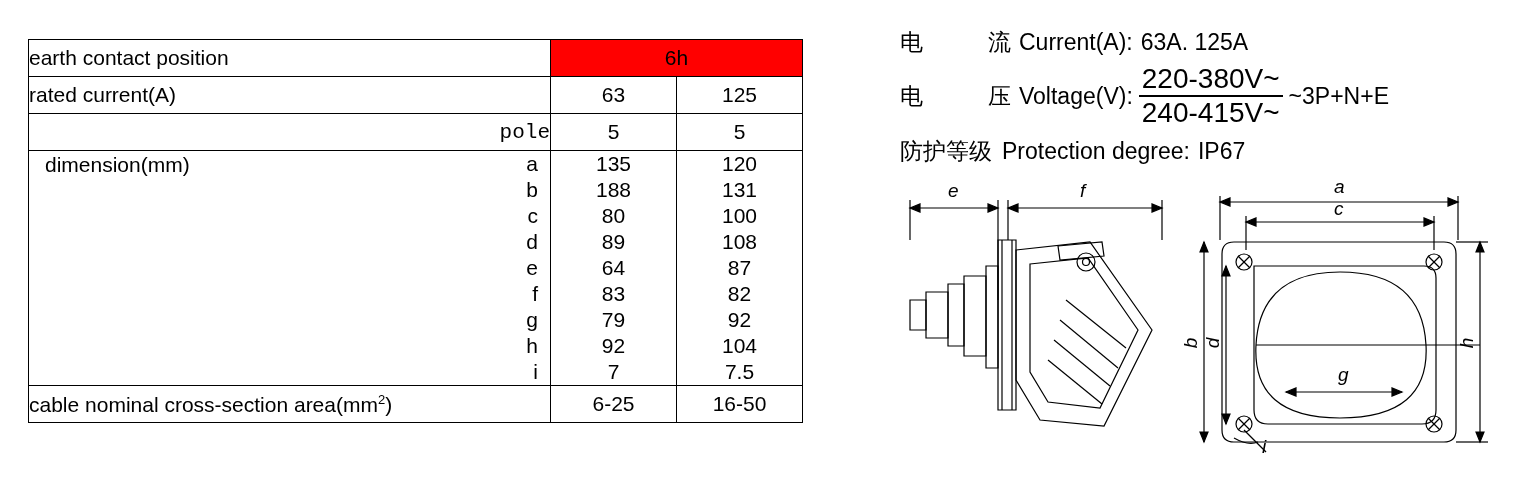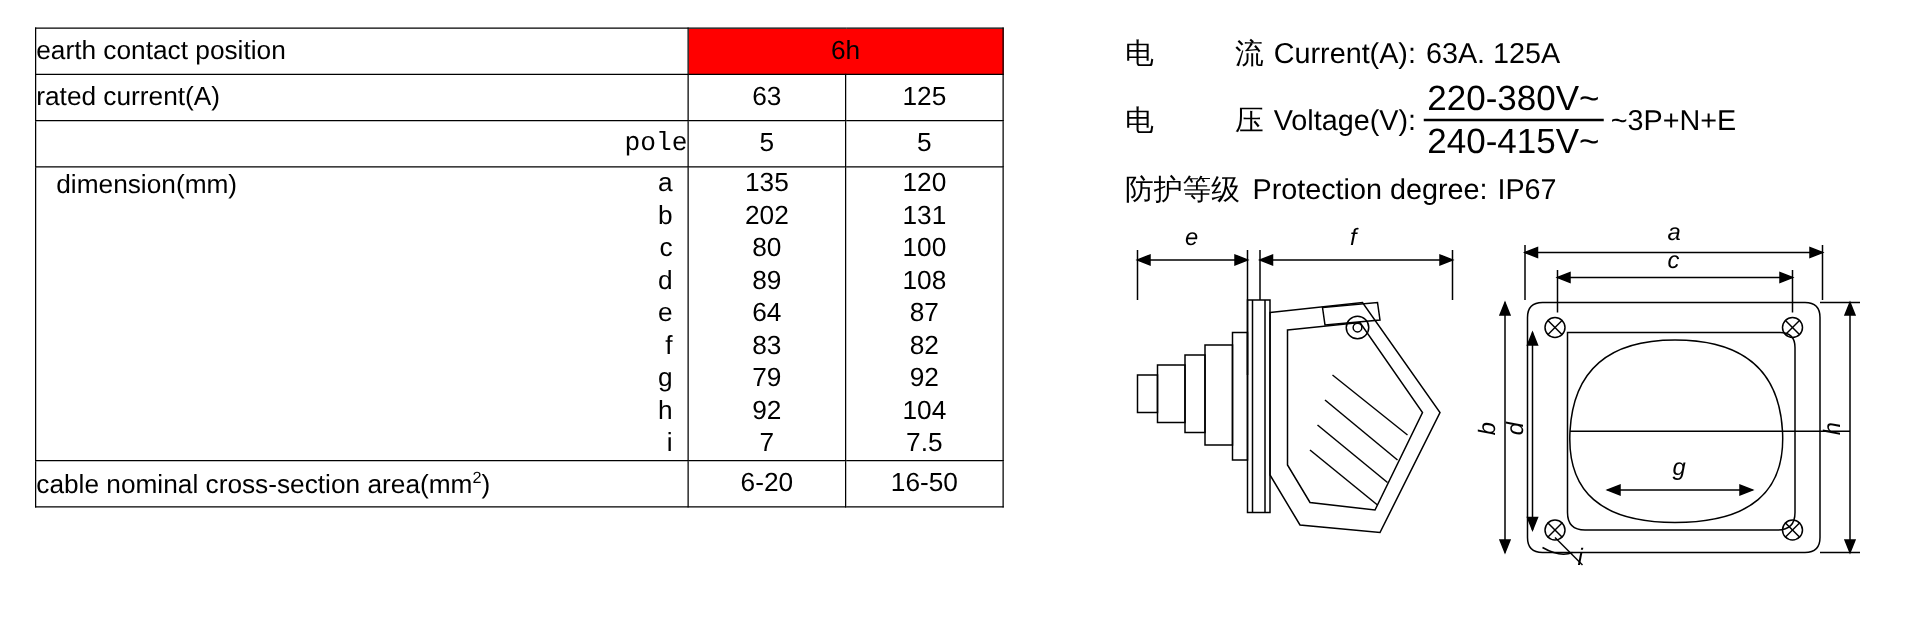--- a/index.html
+++ b/index.html
@@ -17,21 +17,21 @@
   #page {
     position: relative;
     width: 1527px;
     height: 500px;
   }
 
   
   #spec-table {
     position: absolute;
     left: 28px;
-    top: 22px;
+    top: 39px;
     width: 775px;
     border-collapse: collapse;
     font-size: 21px;
   }
   #spec-table td {
     border: 1px solid #000;
     padding: 0;
     vertical-align: middle;
   }
   .tbl-label {
@@ -170,21 +170,21 @@
               <span class="lcell">e</span>
               <span class="lcell">f</span>
               <span class="lcell">g</span>
               <span class="lcell">h</span>
               <span class="lcell">i</span>
             </span>
           </div>
         </td>
         <td class="dim-values tbl-num pad-top-2">
           <span class="vcell">135</span>
-          <span class="vcell">202</span>
+          <span class="vcell">188</span>
           <span class="vcell">80</span>
           <span class="vcell">89</span>
           <span class="vcell">64</span>
           <span class="vcell">83</span>
           <span class="vcell">79</span>
           <span class="vcell">92</span>
           <span class="vcell">7</span>
         </td>
         <td class="dim-values tbl-num pad-top-2">
           <span class="vcell">120</span>
@@ -195,21 +195,21 @@
           <span class="vcell">82</span>
           <span class="vcell">92</span>
           <span class="vcell">104</span>
           <span class="vcell">7.5</span>
         </td>
       </tr>
       <tr>
         <td class="tbl-label">
           <span>cable nominal cross-section area(mm</span><sup>2</sup><span>)</span>
         </td>
-        <td class="tbl-num">6-20</td>
+        <td class="tbl-num">6-25</td>
         <td class="tbl-num">16-50</td>
       </tr>
     </tbody>
   </table>
 
   <div id="info-block">
     <div class="info-line">
       <span class="cn-a">电</span>
       <span class="cn-gap"></span>
       <span>流</span>

